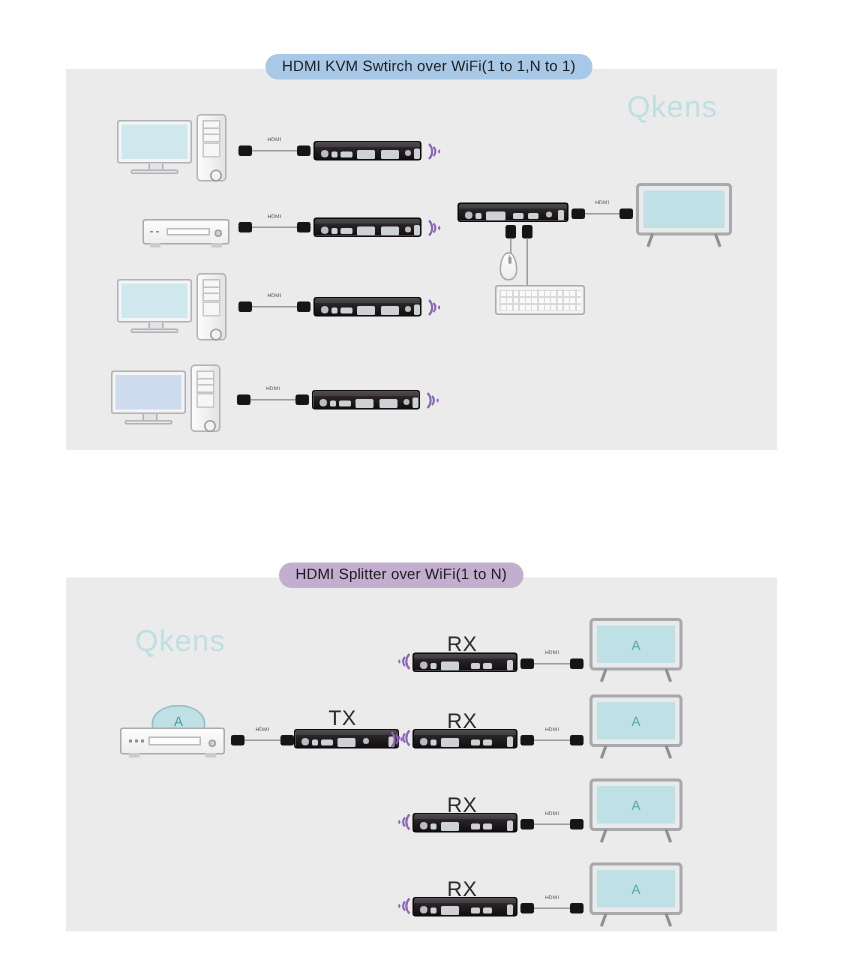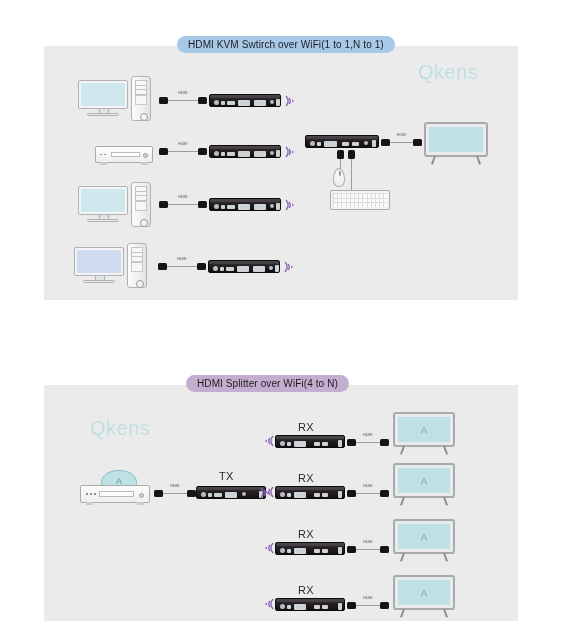--- a/index.html
+++ b/index.html
@@ -183,21 +183,21 @@
   }
   .device .port.wide{height:4px;}
   .device .port.jack{
     border-radius:50%;
     background:#b9bcc0;
   }
 
   
   .devlabel{
     position:absolute;
-    font-size:11px;color:#2b2b2b;
+    font-size:14px;color:#2b2b2b;
     letter-spacing:0.4px;
   }
 
   
   .cable{position:absolute;height:10px;}
   .cable .line{
     position:absolute;left:0;top:4px;width:100%;height:1.4px;
     background:#9a9c9f;
   }
   .cable .plug{
@@ -454,21 +454,21 @@
   <div class="split"></div>
   <div class="wheel"></div>
 </div>
 
 <div class="keyboard" style="left:330px;top:190px;width:60px;height:20px;">
   <div class="keys"></div>
 </div>
 
 <div class="panel" id="panel-splitter"></div>
 
-<div class="pill" id="pill-splitter">HDMI Splitter over WiFi(4 to N)</div>
+<div class="pill" id="pill-splitter">HDMI Splitter over WiFi(1 to N)</div>
 
 <div class="brand" id="brand-splitter">Qkens</div>
 
 <div class="disc" style="left:101px;top:470px;width:34px;height:20px;">A</div>
 <div class="player" style="left:80px;top:485px;width:70px;height:18px;">
   <div class="dots"></div>
   <div class="tray"></div>
   <div class="knob"></div>
   <div class="foot l"></div>
   <div class="foot r"></div>

